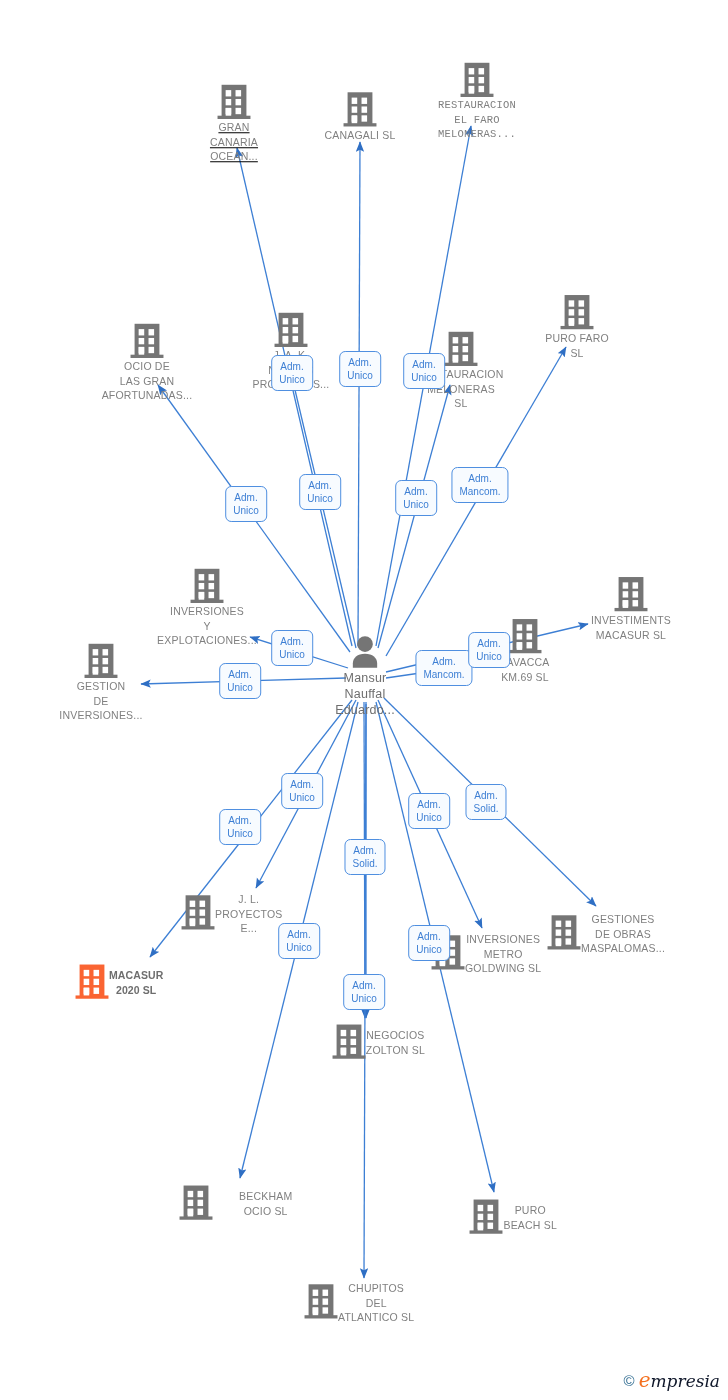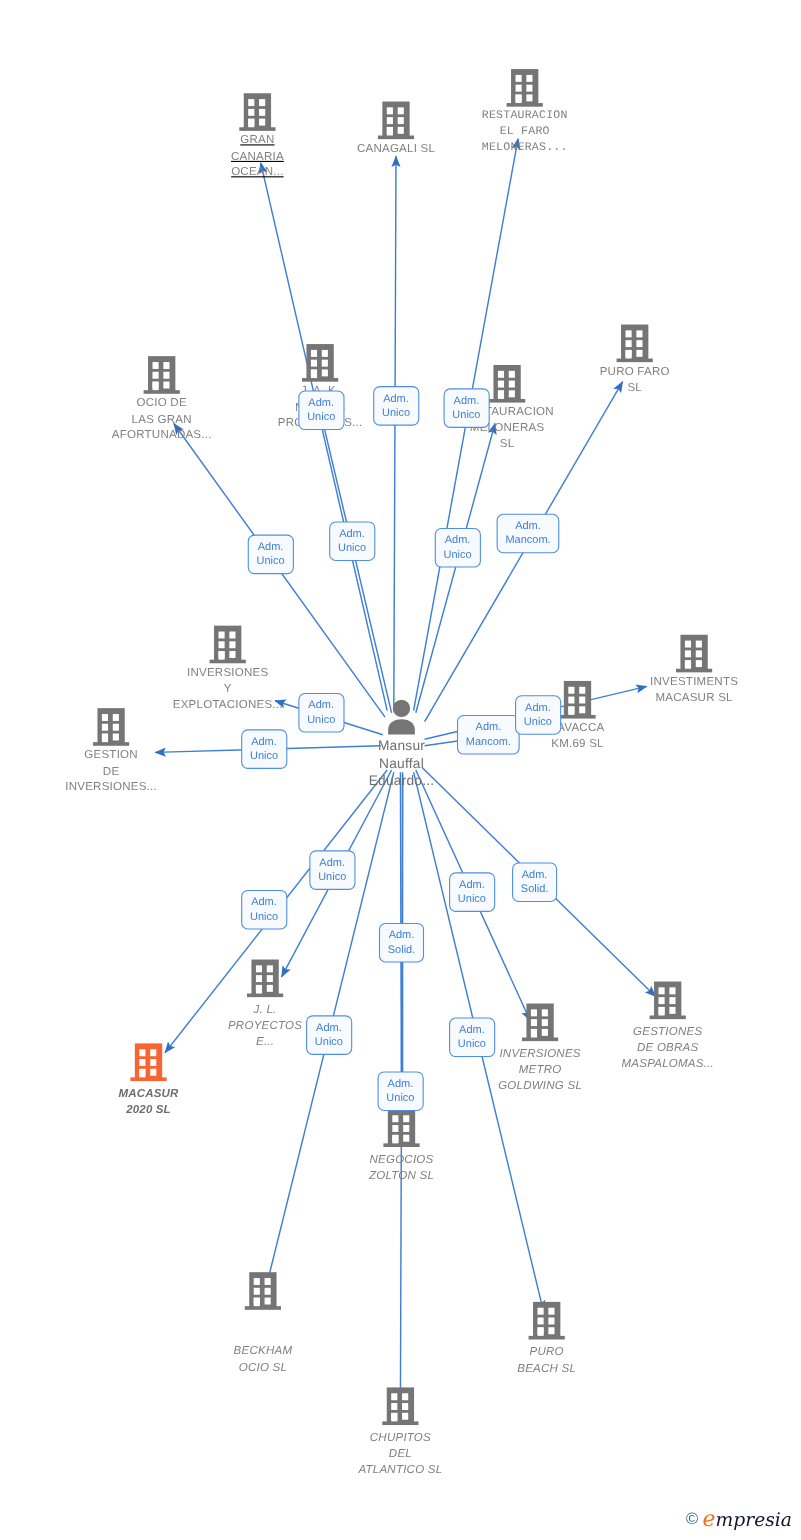--- a/index.html
+++ b/index.html
@@ -22,21 +22,21 @@
     font-size:10.5px;
     line-height:14.5px;
     color:#808080;
     text-align:center;
     letter-spacing:.2px;
     white-space:pre-line;
     font-weight:400;
   }
   .node.focus .label{color:#6e6e6e;font-weight:bold;letter-spacing:.1px;}
   .node .glyph{width:34px;height:38px;display:block;}
-  .node.label-below{flex-direction:column;font-style:italic;}
+  .node.label-below{flex-direction:row;}
   .node.label-below .glyph{order:1}
   .node.label-below .label{order:2;margin-top:3px}
   .node.label-above .label{order:1;margin-bottom:2px}
   .node.label-above .glyph{order:2}
 
   
   .badge{
     position:absolute;
     transform:translate(-50%,-50%);
     background:#f7fbff;
@@ -393,21 +393,21 @@
             <rect x="6.4" y="13.2" width="4.4" height="5" fill="#fff"></rect>
             <rect x="6.4" y="20.2" width="4.4" height="5" fill="#fff"></rect>
             <rect x="14.2" y="6.2" width="4.4" height="5" fill="#fff"></rect>
             <rect x="14.2" y="13.2" width="4.4" height="5" fill="#fff"></rect>
             <rect x="14.2" y="20.2" width="4.4" height="5" fill="#fff"></rect>
     <rect x="6.4" y="20.4" width="4.4" height="6.6" fill="#fff"></rect>
     <rect x="0" y="26.4" width="26" height="2.6" fill="#757575"></rect>
   </svg>
         </div>
       </div>
-      <div class="node label-below" style="left: 497px; top: 1216px;">
+      <div class="node label-below" style="left: 497px; top: 1216px; justify-content: flex-end;">
         <div class="label">PURO
 BEACH  SL</div>
         <div style="line-height: 0;">
           <svg class="glyph" viewBox="0 0 26 30" xmlns="http://www.w3.org/2000/svg">
     <rect x="3.2" y="2" width="19.6" height="25" fill="#757575"></rect>
     <rect x="6.4" y="6.2" width="4.4" height="5" fill="#fff"></rect>
             <rect x="6.4" y="13.2" width="4.4" height="5" fill="#fff"></rect>
             <rect x="6.4" y="20.2" width="4.4" height="5" fill="#fff"></rect>
             <rect x="14.2" y="6.2" width="4.4" height="5" fill="#fff"></rect>
             <rect x="14.2" y="13.2" width="4.4" height="5" fill="#fff"></rect>

